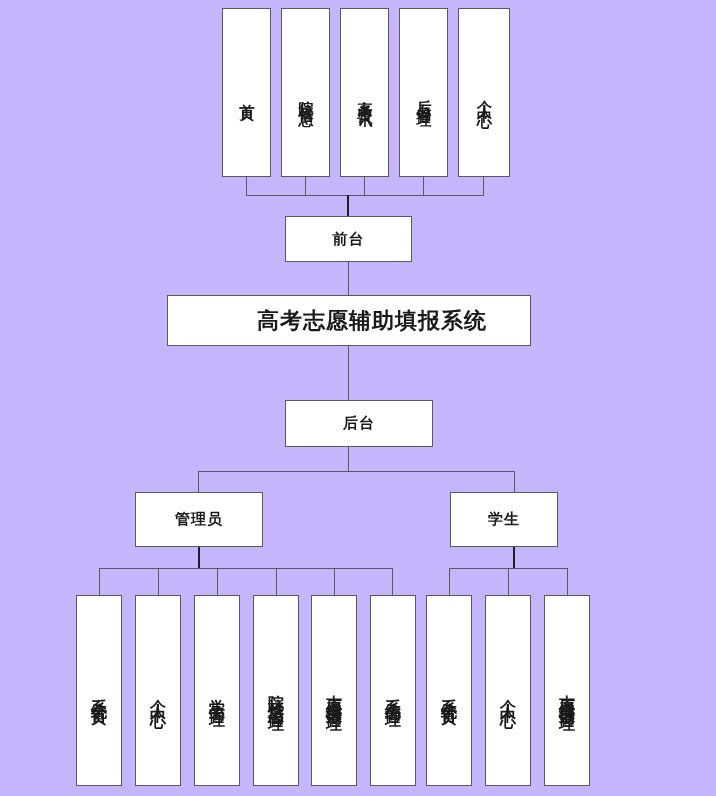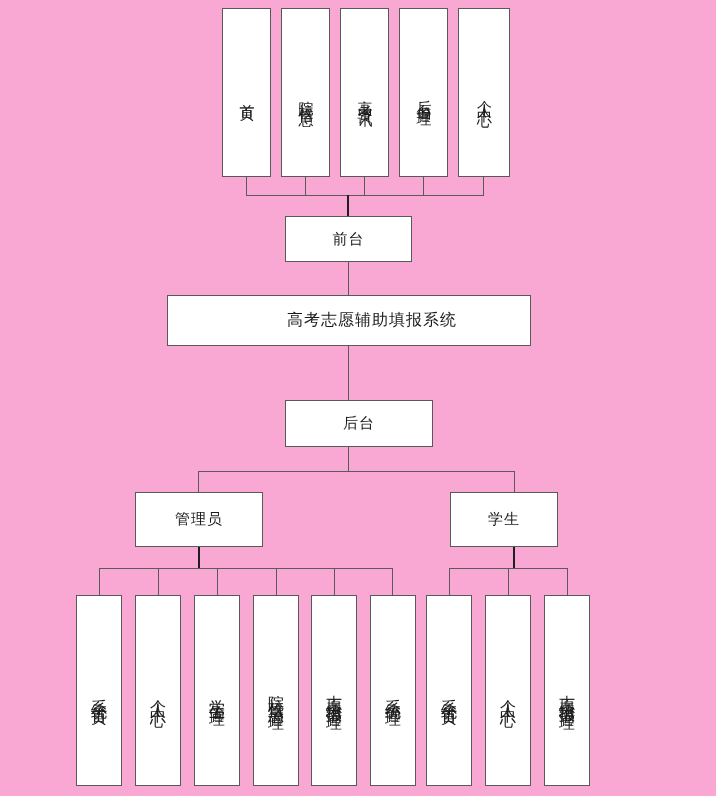--- a/index.html
+++ b/index.html
@@ -8,22 +8,23 @@
     padding: 0;
     background: #ffffff;
   }
   body {
     font-family: "DejaVu Sans", "Liberation Sans", sans-serif;
   }
   #diagram {
     position: relative;
     width: 716px;
     height: 796px;
-    background: #f9a8d4;
+    background: #c4b5fd;
     overflow: hidden;
+    font-weight: bold;
   }
   .node {
     position: absolute;
     box-sizing: border-box;
     border: 1px solid #595959;
     background: #ffffff;
     color: #1a1a1a;
     display: flex;
     align-items: center;
     justify-content: center;
@@ -41,21 +42,21 @@
     letter-spacing: 4px;
     line-height: 1;
     padding-top: 6px;
   }
   .node .lbl {
     display: block;
   }
   .t-15 { font-size: 15px; }
   .t-16 { font-size: 16px; }
   .t-17 { font-size: 15px; }
-  .t-19 { font-size: 16px; padding-left: 46px; }
+  .t-19 { font-size: 22px; padding-left: 46px; }
 
   .line {
     position: absolute;
     background: #5a5a5a;
   }
   .line.v { width: 1px; }
   .line.h { height: 1px; }
   .line.thick-v { width: 2px; background: #1f1f1f; }
 </style>
 </head>

